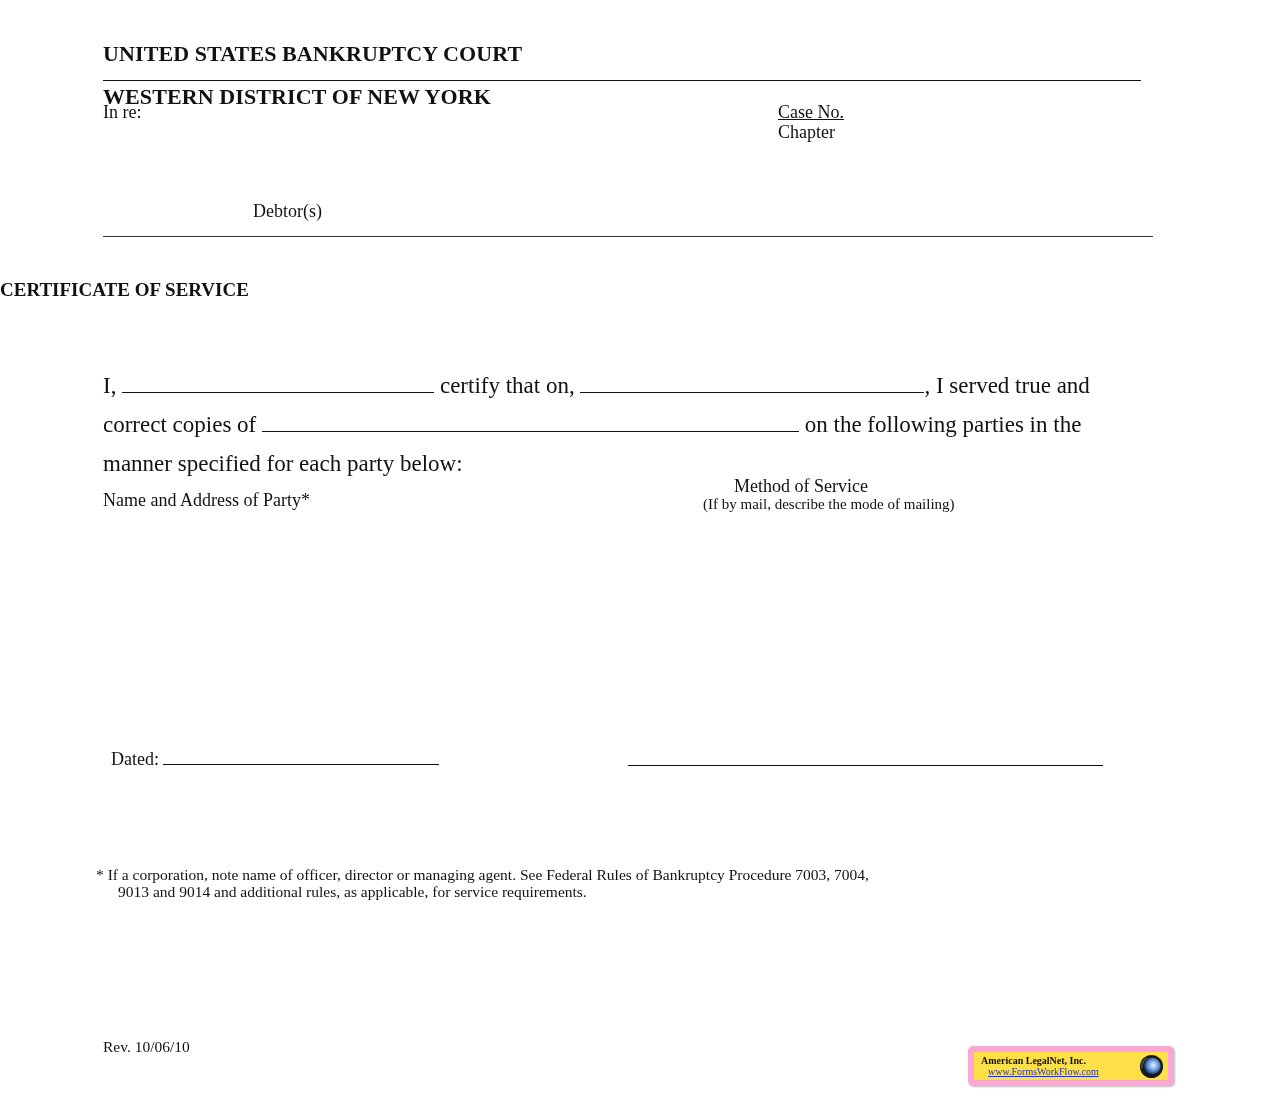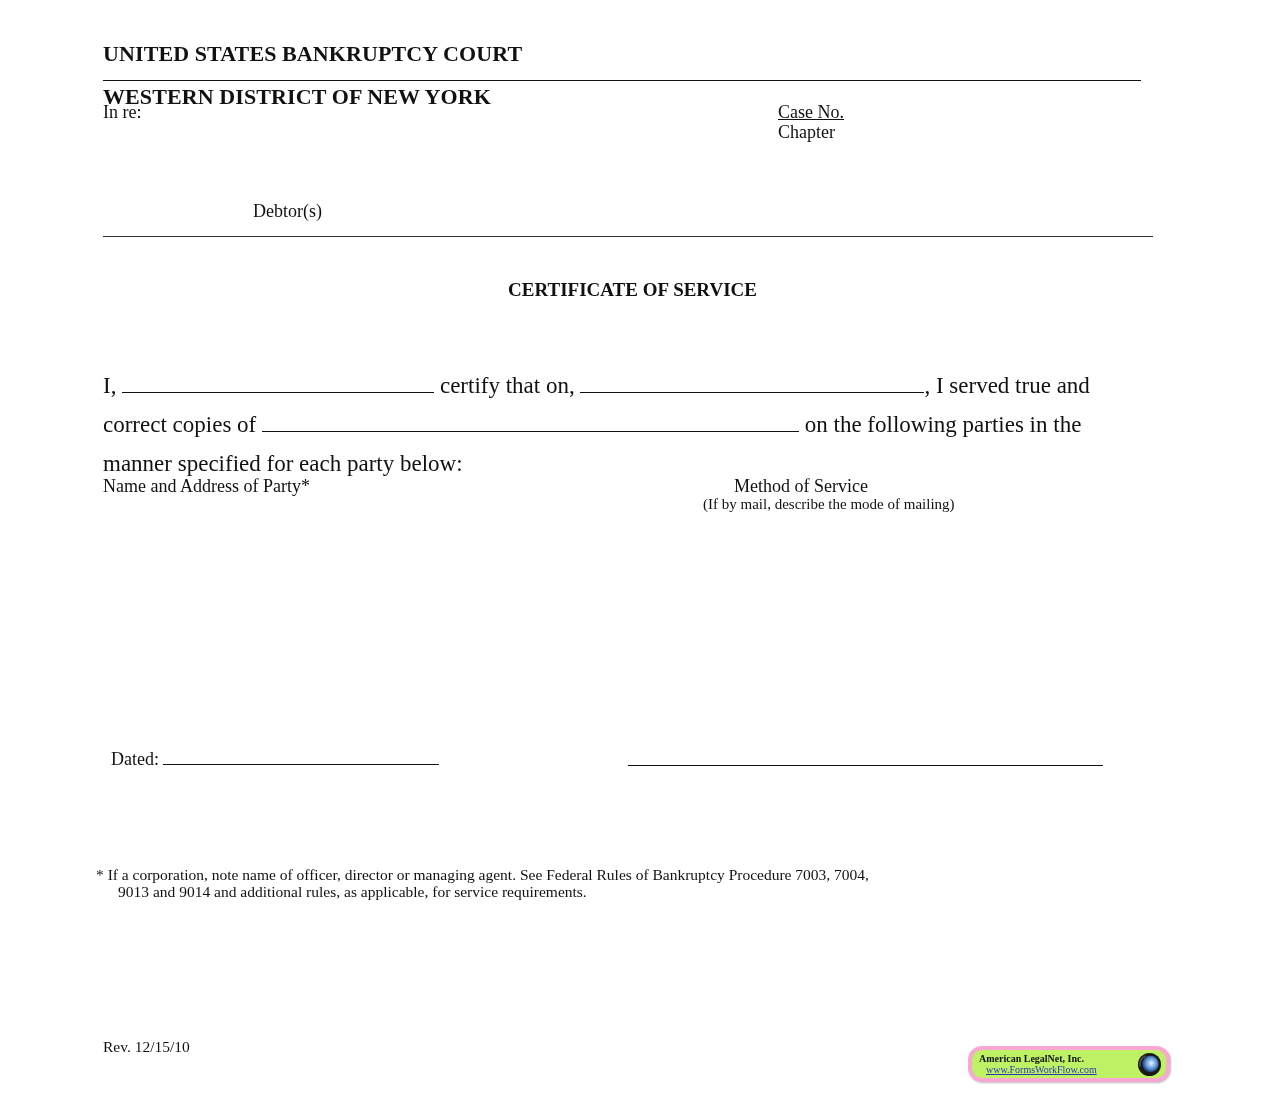--- a/index.html
+++ b/index.html
@@ -11,38 +11,38 @@
     .court { left: 103px; font-weight: bold; font-size: 22px; line-height: 19px; letter-spacing: 0.1px; }
     .court1 { top: 44px; }
     .court2 { top: 63px; margin-top: 24px; }
     .header-rule { left: 103px; top: 80px; width: 1038px; height: 0; border-top: 1.5px solid #111; }
     .txt18 { font-size: 18px; line-height: 20px; }
     .inre { left: 103px; top: 102px; }
     .caseno { left: 778px; top: 102px; text-decoration: underline; }
     .chapter { left: 778px; top: 122px; }
     .debtor { left: 253px; top: 201px; }
     .debtor-rule { left: 103px; top: 236px; width: 1050px; height: 0; border-top: 1px solid #333; }
-    .title { left: 0; width: 1265px; text-align: center; top: 280px; font-weight: bold; font-size: 19px; line-height: 20px; }
+    .title { left: 0; width: 1265px; top: 280px; font-weight: bold; font-size: 19px; line-height: 20px; }
     .para { left: 103px; font-size: 23px; line-height: 20px; margin-top: 37px; }
     .l1 { top: 339px; }
     .l2 { top: 378px; }
     .l3 { top: 417px; }
     .blank { display: inline-block; border-bottom: 1px solid #111; height: 14px; vertical-align: baseline; }
-    .colhead-left { left: 103px; top: 476px; text-align: center; }
+    .colhead-left { left: 103px; top: 490px; text-align: center; }
     .colhead-right { left: 734px; top: 476px; }
     .colsub-right { left: 703px; top: 496px; font-size: 15px; line-height: 17px; }
     .dated { left: 103px; top: 749px; margin-left: 8px; }
     .sig-line { left: 628px; top: 765px; width: 475px; height: 0; border-top: 1px solid #111; }
     .footnote { left: 96px; font-size: 15.5px; line-height: 17px; }
     .fn1 { top: 866px; }
     .fn2 { top: 883px; left: 118px; }
     .rev { left: 103px; top: 1038px; font-size: 15.5px; line-height: 17px; }
     .logo-box {
       left: 968px; top: 1046px; width: 194px; height: 28px;
-      border: 4px solid #f9a8d4; border-radius: 14px; background: #bef264;
+      border: 6px solid #f9a8d4; border-radius: 5px; background: #fde047;
       box-shadow: 1px 1px 2px #bbb;
     }
     .logo-name { position: absolute; left: 7px; top: 3px; font-size: 10px; font-weight: bold; line-height: 11px; color: #111; }
     .logo-url { position: absolute; left: 14px; top: 14px; font-size: 10px; line-height: 11px; color: #2a35b8; text-decoration: underline; }
     .logo-globe { position: absolute; right: 4px; top: 2px; width: 25px; height: 25px; }
   </style>
 </head>
 <body>
 
 <div class="abs court court1">UNITED STATES BANKRUPTCY COURT</div>
@@ -76,21 +76,21 @@
 
 <div class="abs txt18 dated">
   <span>Dated:</span>
   <span class="blank" style="width:276px;"></span>
 </div>
 <div class="abs sig-line"></div>
 
 <div class="abs footnote fn1">* If a corporation, note name of officer, director or managing agent.  See Federal Rules of Bankruptcy Procedure 7003, 7004,</div>
 <div class="abs footnote fn2">9013 and 9014 and additional rules, as applicable,  for service requirements.</div>
 
-<div class="abs rev">Rev. 12/15/10</div>
+<div class="abs rev">Rev. 10/06/10</div>
 
 <div class="abs logo-box">
   <span class="logo-name">American LegalNet, Inc.</span>
   <span class="logo-url">www.FormsWorkFlow.com</span>
   <svg class="logo-globe" viewBox="0 0 26 26">
     <defs>
       <radialGradient id="g1" cx="55%" cy="45%" r="55%">
         <stop offset="0%" stop-color="#e8f2ff"></stop>
         <stop offset="55%" stop-color="#6aa0e0"></stop>
         <stop offset="100%" stop-color="#1b3f7a"></stop>

